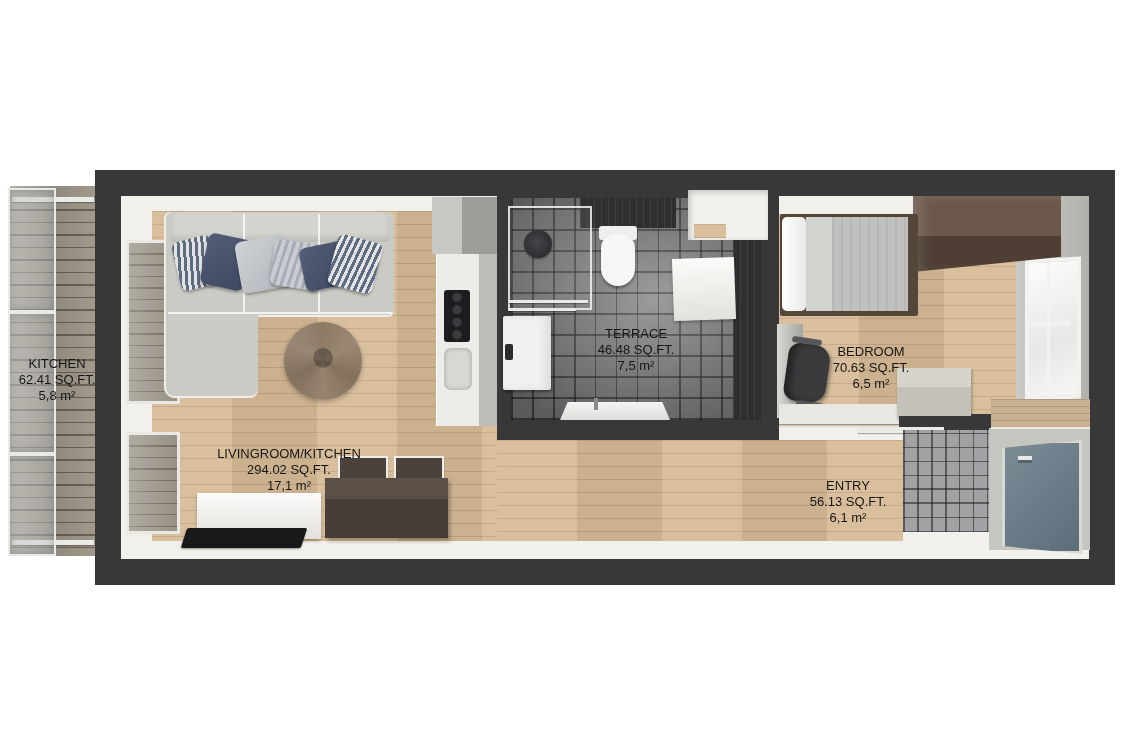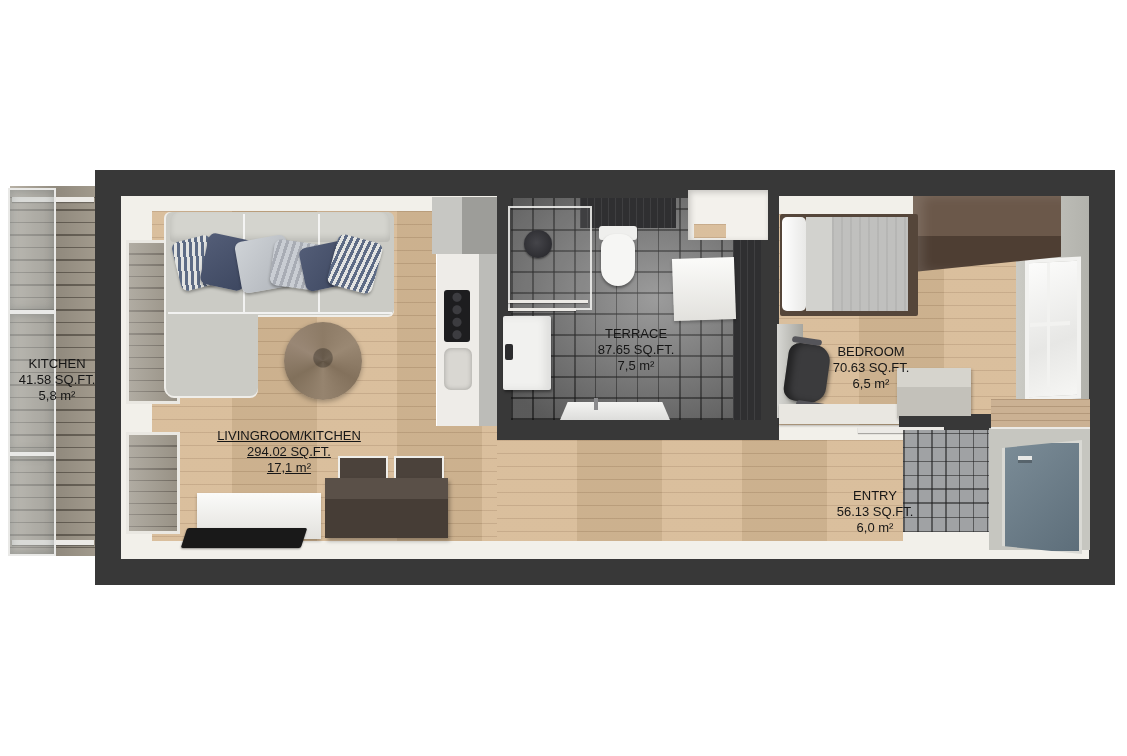--- a/index.html
+++ b/index.html
@@ -188,37 +188,37 @@
   <div class="abs" style="left:989px;top:428px;width:101px;height:122px;background:#c6c6c0;"></div>
   <div class="abs" style="left:991px;top:399px;width:99px;height:28px;border-bottom:2px solid #eceae6;
               background:#cbb193;background-image:repeating-linear-gradient(180deg, rgba(110,80,50,.25) 0 1px, transparent 1px 7px);"></div>
   <div class="abs" style="left:1002px;top:440px;width:74px;height:108px;
               background:linear-gradient(135deg,#7b8c97,#5d6e7a);border:3px solid #d9d9d4;
               clip-path:polygon(0 7%,100% 0,100% 100%,0 93%);"></div>
   <div class="abs" style="left:1018px;top:456px;width:14px;height:4px;background:#e8e8e6;box-shadow:0 3px 0 rgba(0,0,0,.25);"></div>
 
   <div class="room-label" style="left:57px;top:356px;">
     <div>KITCHEN</div>
-    <div>41.58 SQ.FT.</div>
+    <div>62.41 SQ.FT.</div>
     <div>5,8 m²</div>
   </div>
-  <div class="room-label" style="left:289px;top:428px;text-decoration:underline;">
+  <div class="room-label" style="left:289px;top:446px;">
     <div>LIVINGROOM/KITCHEN</div>
     <div>294.02 SQ.FT.</div>
     <div>17,1 m²</div>
   </div>
   <div class="room-label" style="left:636px;top:326px;">
     <div>TERRACE</div>
-    <div>87.65 SQ.FT.</div>
+    <div>46.48 SQ.FT.</div>
     <div>7,5 m²</div>
   </div>
   <div class="room-label" style="left:871px;top:344px;">
     <div>BEDROOM</div>
     <div>70.63 SQ.FT.</div>
     <div>6,5 m²</div>
   </div>
-  <div class="room-label" style="left:848px;top:488px;margin-left:27px;">
+  <div class="room-label" style="left:848px;top:478px;">
     <div>ENTRY</div>
     <div>56.13 SQ.FT.</div>
-    <div>6,0 m²</div>
+    <div>6,1 m²</div>
   </div>
 
 </div>
 
 </body></html>

